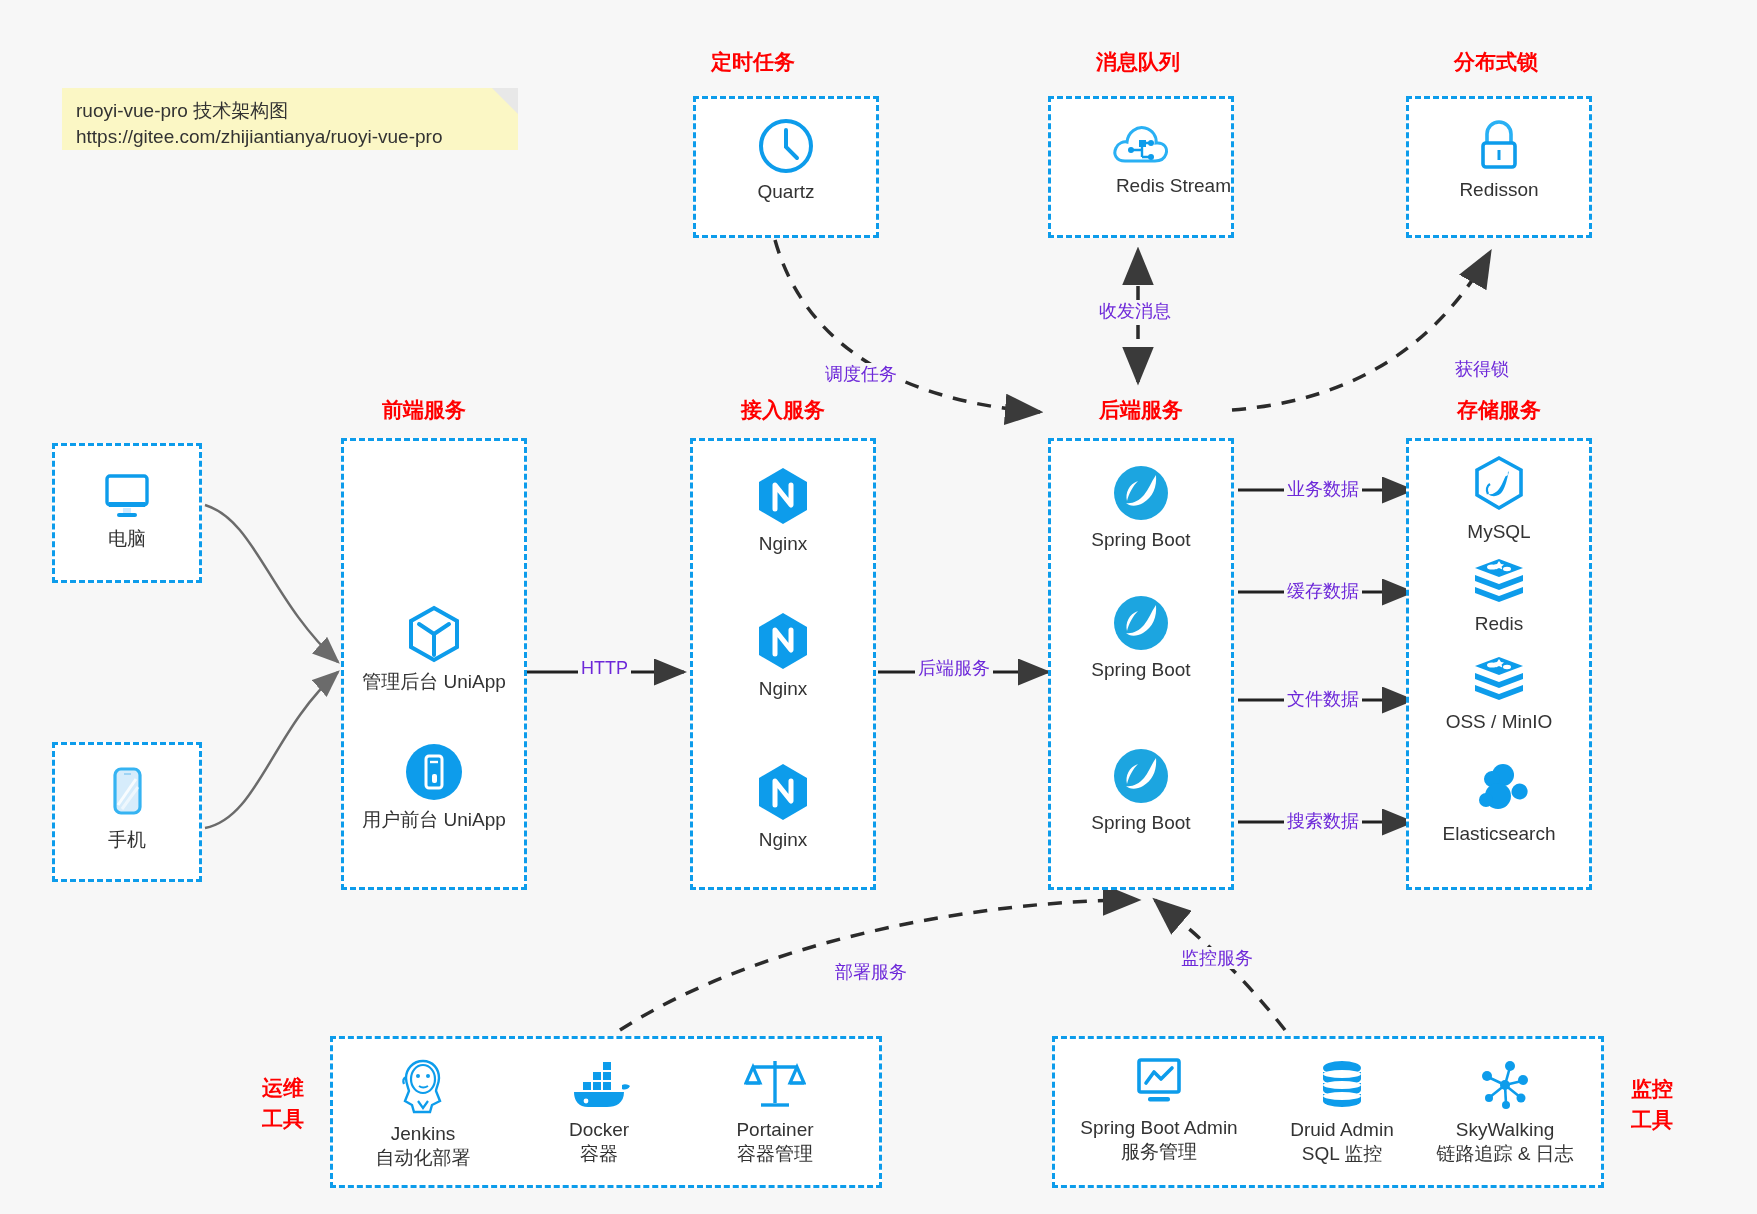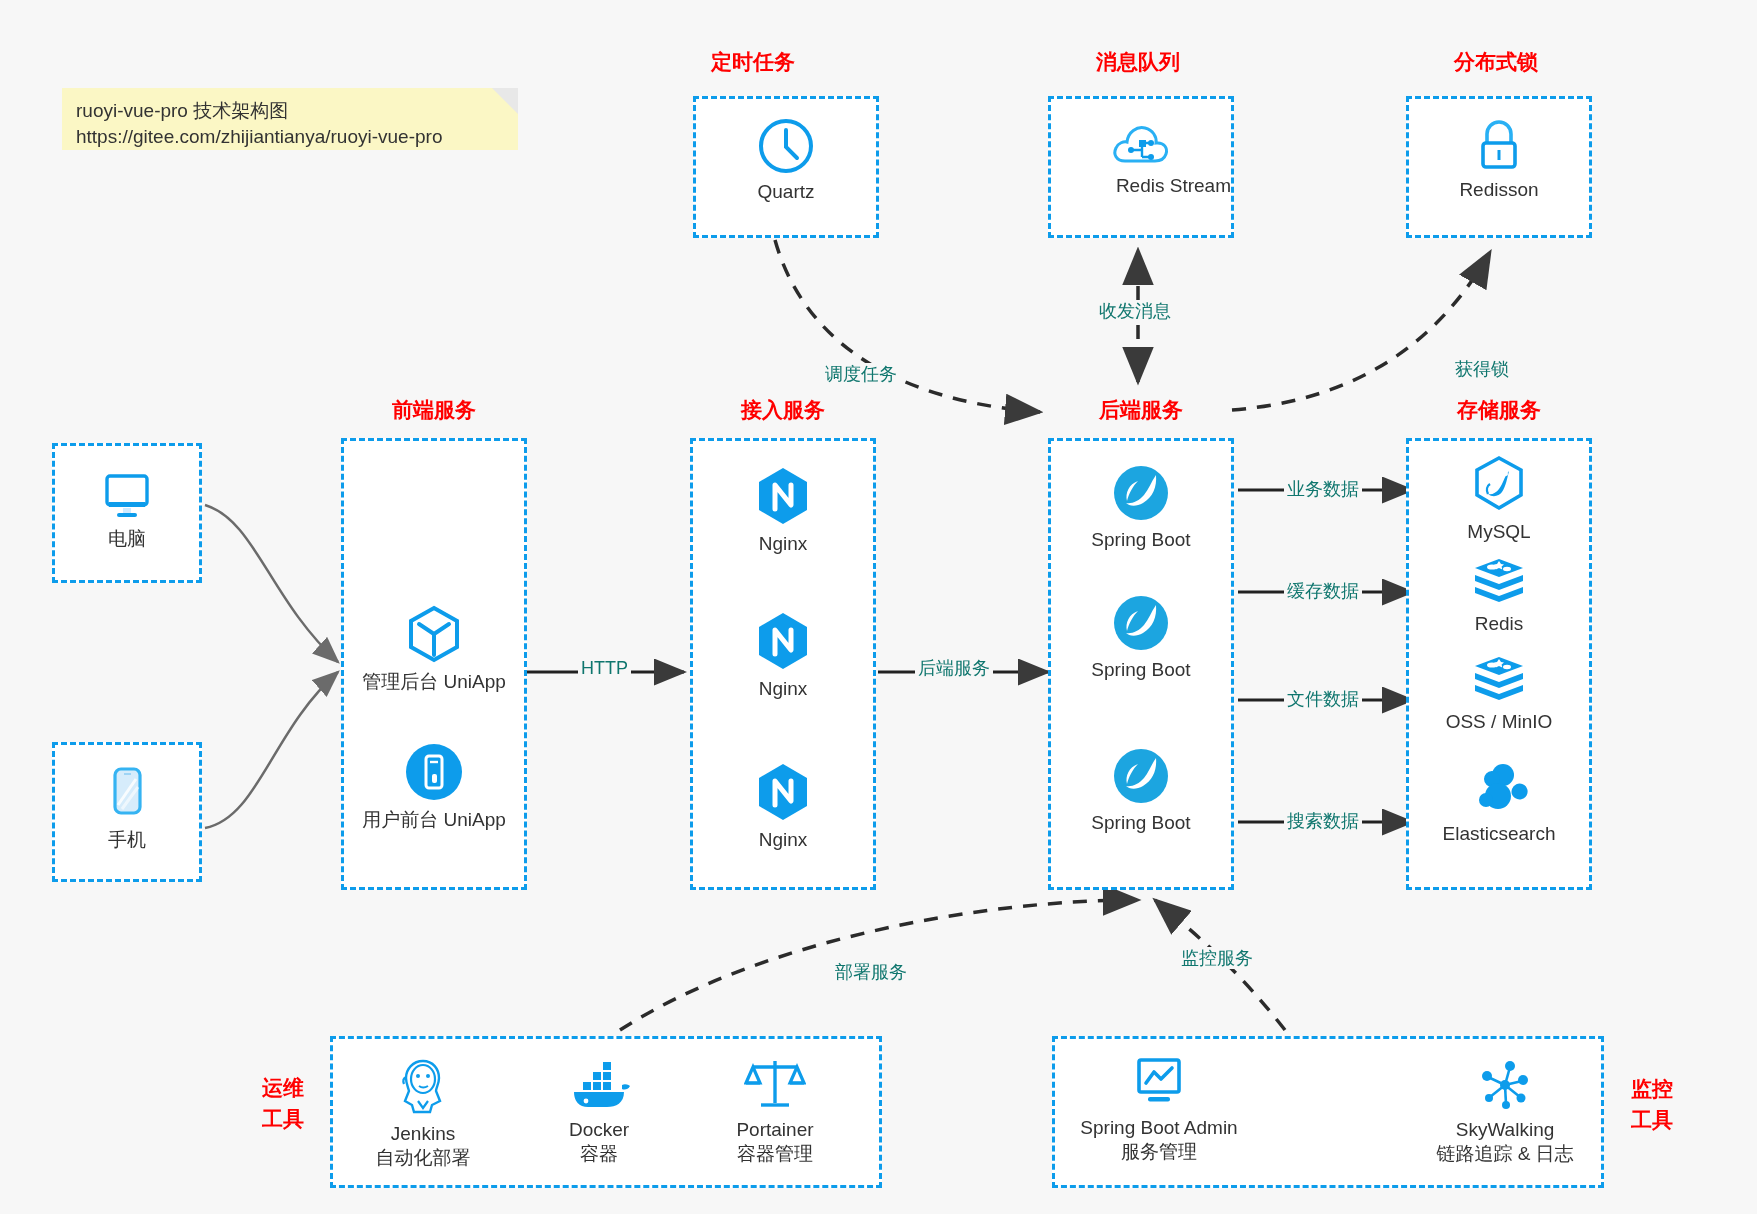--- a/index.html
+++ b/index.html
@@ -42,21 +42,21 @@
 
   
   .item{position:absolute;text-align:center;}
   .item .lbl{font-size:19px;color:#333;white-space:nowrap;line-height:24px;margin-top:5px;}
   .item .lbl2{font-size:19px;color:#333;white-space:nowrap;line-height:24px;}
   .icon{display:block;margin:0 auto;}
 
   
   .elabel{
     position:absolute;background:#f7f7f7;
-    font-size:18px;color:#0f766e;white-space:nowrap;
+    font-size:18px;color:#6d28d9;white-space:nowrap;
     padding:0 3px;line-height:22px;
   }
 </style>
 </head>
 <body>
 
 <svg id="svg-layer">
   <defs>
     <marker id="ah" markerWidth="11" markerHeight="9" refX="10" refY="4.5" orient="auto">
       <path d="M0,0 L11,4.5 L0,9 Z" fill="#3a3a3a"></path>
@@ -163,21 +163,21 @@
     <svg class="icon" width="46" height="58" viewBox="0 0 46 58">
       <rect x="11" y="4" width="25" height="44" rx="6" fill="#d6ecfb" stroke="#35b3f2" stroke-width="3.2"></rect>
       <line x1="20" y1="9" x2="27" y2="9" stroke="#9ed4f5" stroke-width="2"></line>
       <path d="M14,40 L32,14" stroke="#ffffff" stroke-width="3" opacity="0.85"></path>
       <path d="M18,44 L34,22" stroke="#ffffff" stroke-width="3" opacity="0.6"></path>
     </svg>
     <div class="lbl">手机</div>
   </div>
 </div>
 
-<div class="grp-title" style="left:341px;top:396px;width:186px;">前端服务</div>
+<div class="grp-title" style="left:331px;top:396px;width:186px;">前端服务</div>
 <div class="dbox" style="left:341px;top:438px;width:186px;height:452px;">
   <div class="item" style="left:0;top:162px;width:180px;">
     <svg class="icon" width="62" height="62" viewBox="0 0 62 62">
       <path d="M31,5 L54,18 L54,44 L31,57 L8,44 L8,18 Z" fill="none" stroke="#0d9ceb" stroke-width="4"></path>
       <path d="M16,21 L31,31 L46,21" fill="none" stroke="#0d9ceb" stroke-width="4" stroke-linecap="round"></path>
       <line x1="31" y1="31" x2="31" y2="52" stroke="#0d9ceb" stroke-width="4" stroke-linecap="round"></line>
     </svg>
     <div class="lbl">管理后台 UniApp</div>
   </div>
   <div class="item" style="left:0;top:300px;width:180px;">
@@ -341,20 +341,38 @@
 
 <div class="dbox" style="left:1052px;top:1036px;width:552px;height:152px;">
   <div class="item" style="left:4px;top:16px;width:200px;">
     <svg class="icon" width="62" height="56" viewBox="0 0 62 56">
       <rect x="11" y="5" width="40" height="32" rx="2" fill="none" stroke="#0d9ceb" stroke-width="3.6"></rect>
       <path d="M18,28 L26,17 L33,24 L44,13" fill="none" stroke="#0d9ceb" stroke-width="3.6" stroke-linecap="round" stroke-linejoin="round"></path>
       <rect x="20" y="42" width="22" height="4.5" rx="2" fill="#0d9ceb"></rect>
     </svg>
     <div class="lbl">Spring Boot Admin</div>
     <div class="lbl2">服务管理</div>
+  </div>
+  <div class="item" style="left:202px;top:18px;width:170px;">
+    <svg class="icon" width="56" height="56" viewBox="0 0 56 56">
+      <g fill="#0d9ceb">
+        <ellipse cx="28" cy="11" rx="19" ry="7"></ellipse>
+        <rect x="9" y="15" width="38" height="7"></rect>
+        <ellipse cx="28" cy="22" rx="19" ry="6"></ellipse>
+        <rect x="9" y="26" width="38" height="7"></rect>
+        <ellipse cx="28" cy="33" rx="19" ry="6"></ellipse>
+        <rect x="9" y="37" width="38" height="7"></rect>
+        <ellipse cx="28" cy="44" rx="19" ry="6"></ellipse>
+      </g>
+      <ellipse cx="28" cy="17" rx="19" ry="4" fill="#ffffff"></ellipse>
+      <ellipse cx="28" cy="28" rx="19" ry="4" fill="#ffffff"></ellipse>
+      <ellipse cx="28" cy="39" rx="19" ry="4" fill="#ffffff"></ellipse>
+    </svg>
+    <div class="lbl">Druid Admin</div>
+    <div class="lbl2">SQL 监控</div>
   </div>
   <div class="item" style="left:352px;top:18px;width:196px;">
     <svg class="icon" width="58" height="56" viewBox="0 0 58 56">
       <g stroke="#0d9ceb" stroke-width="2.6">
         <line x1="29" y1="28" x2="34" y2="10"></line>
           <line x1="29" y1="28" x2="12" y2="20"></line>
         <line x1="29" y1="28" x2="46" y2="24"></line>
           <line x1="29" y1="28" x2="44" y2="40"></line>
         <line x1="29" y1="28" x2="30" y2="47"></line>
           <line x1="29" y1="28" x2="14" y2="40"></line>

